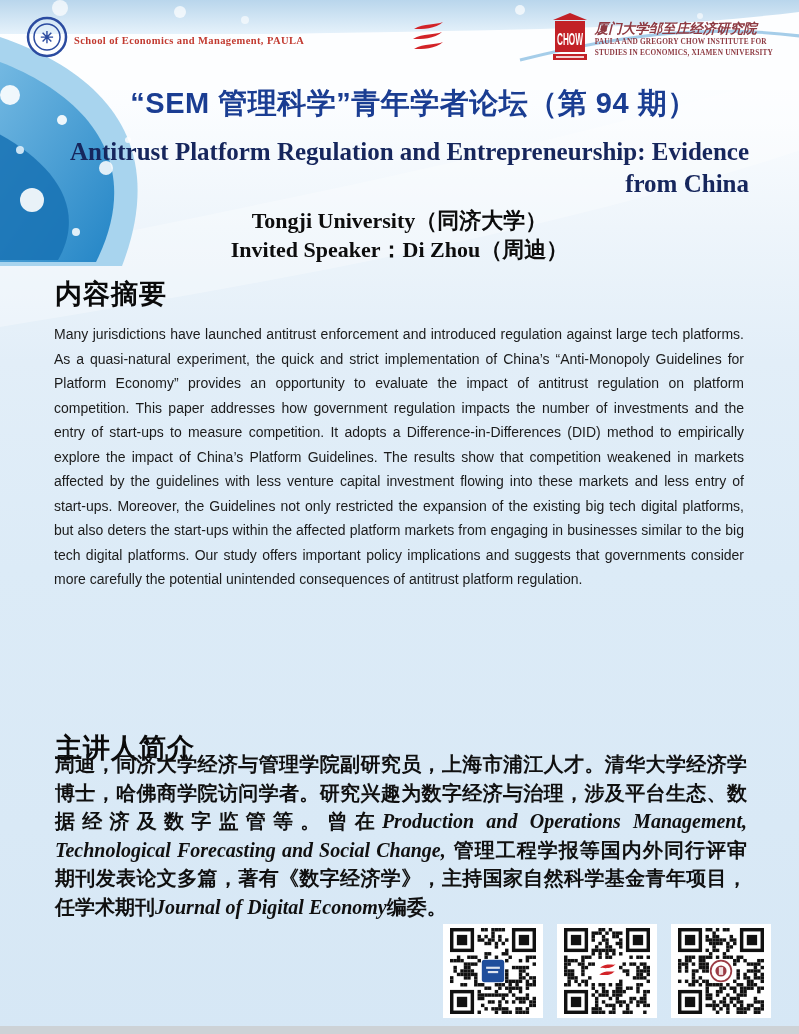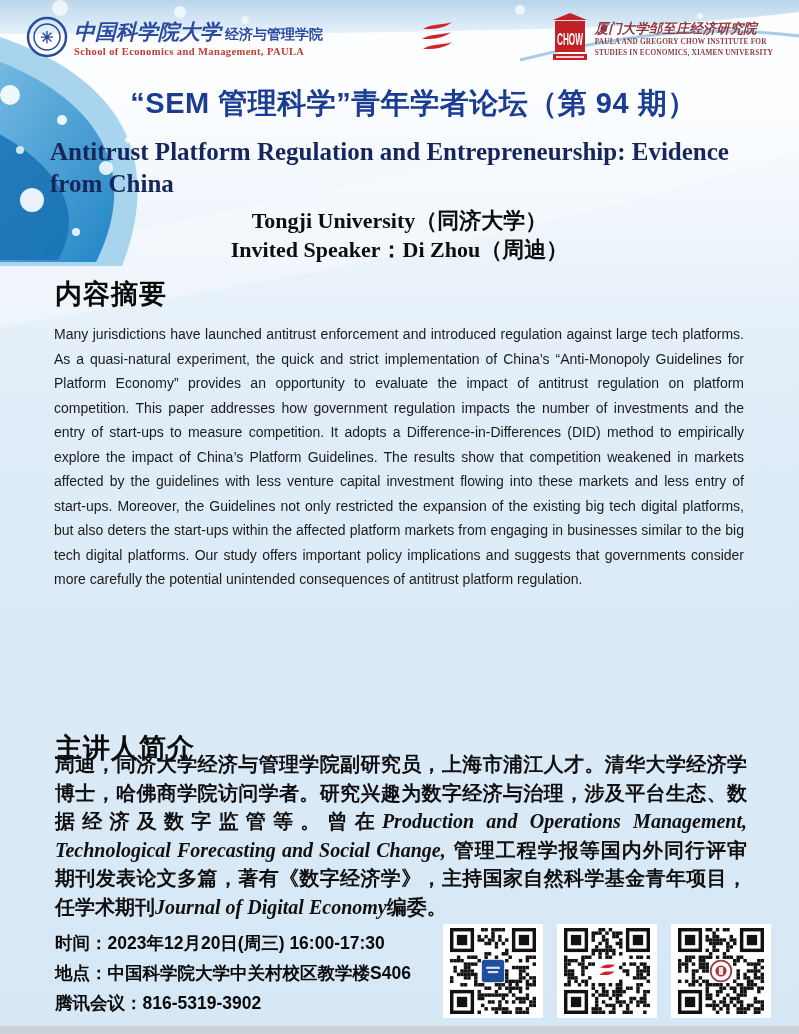--- a/index.html
+++ b/index.html
@@ -22,21 +22,21 @@
   .l1-sub{font-size:14px;font-weight:700;color:#2b4ba0;}
   .l1-en{font-size:10.5px;font-weight:700;color:#c23a30;letter-spacing:.4px;margin-top:3px;font-family:"Liberation Serif",serif;}
   .l2-cal{font-size:22px;color:#2b4ba0;}
   .l2-sub{font-size:15px;font-weight:700;color:#cf2429;}
   .l2-en{font-size:11.5px;font-weight:700;color:#cf2429;margin-top:3px;font-family:"Liberation Mono",monospace;}
   .l3-cn{font-size:13.5px;color:#8e3a42;font-family:"DejaVu Serif",serif;font-style:italic;font-weight:700;white-space:nowrap;}
   .l3-en{font-size:7.3px;color:#8e3a42;font-weight:700;letter-spacing:.2px;margin-top:2px;font-family:"Liberation Serif",serif;line-height:1.25;}
 
   
   .title-cn{position:absolute;top:84px;left:0;right:0;text-align:center;font-size:29px;font-weight:800;color:#1a3d92;letter-spacing:.5px;z-index:1;margin-left:28px;}
-  .title-en{position:absolute;top:136px;left:50px;right:50px;text-align:left;font-family:"Liberation Serif",serif;font-weight:700;font-size:25px;line-height:32px;color:#16265c;z-index:1;}
+  .title-en{position:absolute;top:136px;left:50px;right:50px;text-align:right;font-family:"Liberation Serif",serif;font-weight:700;font-size:25px;line-height:32px;color:#16265c;z-index:1;}
   .speaker{position:absolute;top:206px;left:0;right:0;text-align:center;font-family:"Liberation Serif",serif;font-weight:700;font-size:22px;line-height:29px;color:#0d0d0d;z-index:1;}
 
   
   .sec-h{position:absolute;left:55px;font-size:27px;font-weight:700;color:#0a0a0a;z-index:1;letter-spacing:1px;}
   .sec-h.abstract-h{top:276px;}
   .sec-h.bio-h{top:730px;}
   .abstract-p{position:absolute;top:322px;left:54px;width:690px;font-family:Liberation Sans, sans-serif;font-size:14px;line-height:24.5px;text-align:justify;color:#1b1b1b;z-index:1;}
   .bio-p{position:absolute;top:750px;left:55px;width:692px;font-family:"DejaVu Serif",serif;font-size:20px;line-height:28.6px;text-align:justify;color:#101010;z-index:1;font-weight:bold;}
   .bio-p i{font-family:"Liberation Serif",serif;}
 
@@ -95,24 +95,20 @@
 
     <div class="logo">
       <span class="emblem">
         <svg width="42" height="42" viewBox="0 0 42 42">
           <circle cx="21" cy="21" r="19" fill="none" stroke="#2b4ba0" stroke-width="2.5"></circle>
           <circle cx="21" cy="21" r="13" fill="none" stroke="#2b4ba0" stroke-width="1.5"></circle>
           <text x="21" y="27" text-anchor="middle" font-size="16" fill="#2b4ba0" font-weight="bold">✳</text>
         </svg>
       </span>
       <span class="lg-txt">
-        <span class="cn-row">
-          <span class="cal l1-cal">中国科学院大学</span>
-          <span class="l1-sub">经济与管理学院</span>
-        </span>
         <span class="l1-en">School of Economics and Management, PAULA</span>
       </span>
     </div>
 
     <div class="logo">
       <span class="emblem">
         <svg width="36" height="36" viewBox="0 0 36 36">
           <path d="M4 10 C14 4 26 6 33 3 C26 10 12 10 4 10 Z" fill="#d22328"></path>
           <path d="M3 20 C13 14 25 16 32 13 C25 20 11 20 3 20 Z" fill="#d22328"></path>
           <path d="M4 30 C14 24 26 26 33 23 C26 30 12 30 4 30 Z" fill="#d22328"></path>
@@ -145,25 +141,20 @@
     <div>Tongji University（同济大学）</div>
     <div>Invited Speaker：Di Zhou（周迪）</div>
   </div>
 
   <div class="sec-h abstract-h">内容摘要</div>
   <div class="abstract-p">Many jurisdictions have launched antitrust enforcement and introduced regulation against large tech platforms. As a quasi-natural experiment, the quick and strict implementation of China’s “Anti-Monopoly Guidelines for Platform Economy” provides an opportunity to evaluate the impact of antitrust regulation on platform competition. This paper addresses how government regulation impacts the number of investments and the entry of start-ups to measure competition. It adopts a Difference-in-Differences (DID) method to empirically explore the impact of China’s Platform Guidelines. The results show that competition weakened in markets affected by the guidelines with less venture capital investment flowing into these markets and less entry of start-ups. Moreover, the Guidelines not only restricted the expansion of the existing big tech digital platforms, but also deters the start-ups within the affected platform markets from engaging in businesses similar to the big tech digital platforms. Our study offers important policy implications and suggests that governments consider more carefully the potential unintended consequences of antitrust platform regulation.</div>
 
   <div class="sec-h bio-h">主讲人简介</div>
   <div class="bio-p"><span>周迪，同济大学经济与管理学院副研究员，上海市浦江人才。清华大学经济学博士，哈佛商学院访问学者。研究兴趣为数字经济与治理，涉及平台生态、数据经济及数字监管等。曾在</span><i>Production and Operations Management, Technological Forecasting and Social Change,</i><span> 管理工程学报等国内外同行评审期刊发表论文多篇，著有《数字经济学》，主持国家自然科学基金青年项目，任学术期刊</span><i>Journal of Digital Economy</i><span>编委。</span></div>
 
-  <div class="info">
-    <div>时间：2023年12月20日(周三) 16:00-17:30</div>
-    <div>地点：中国科学院大学中关村校区教学楼S406</div>
-    <div>腾讯会议：816-5319-3902</div>
-  </div>
 
   <div class="qrs">
     <div class="qr">
         <svg viewBox="0 0 100 100" class="qr-svg">
           <rect width="100" height="100" fill="#fff"></rect>
           <g fill="#111">
             <rect x="36" y="0" width="4" height="4"></rect>
             <rect x="40" y="0" width="4" height="4"></rect>
             <rect x="48" y="0" width="4" height="4"></rect>
             <rect x="52" y="0" width="4" height="4"></rect>

